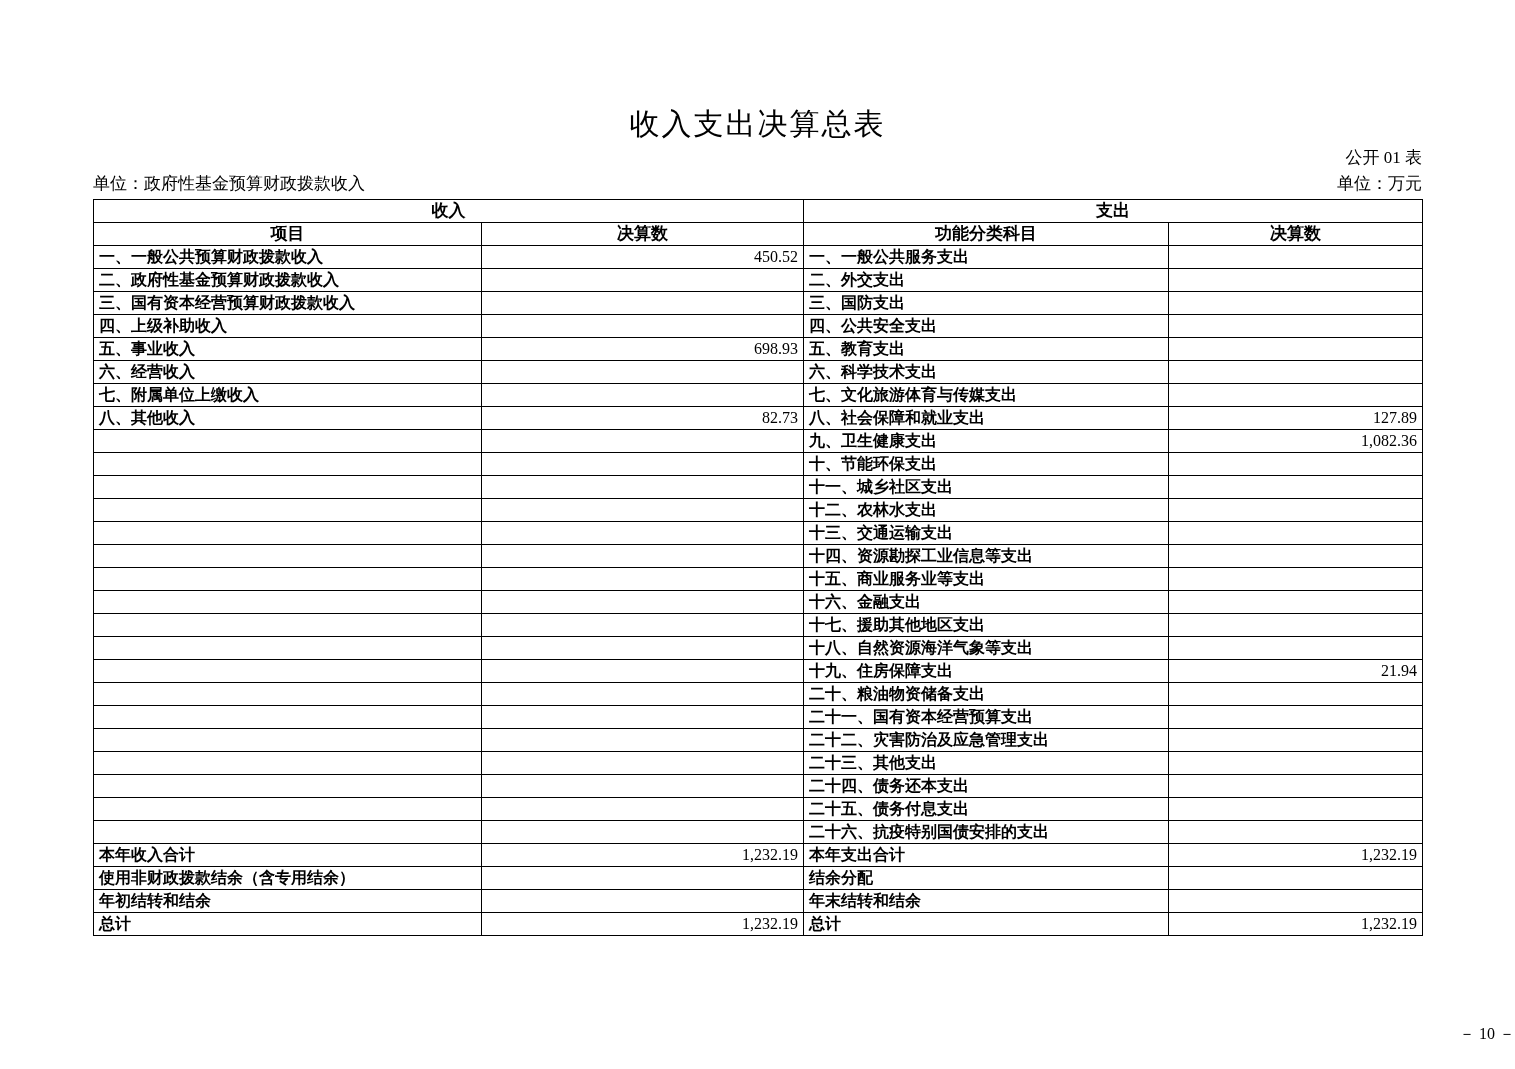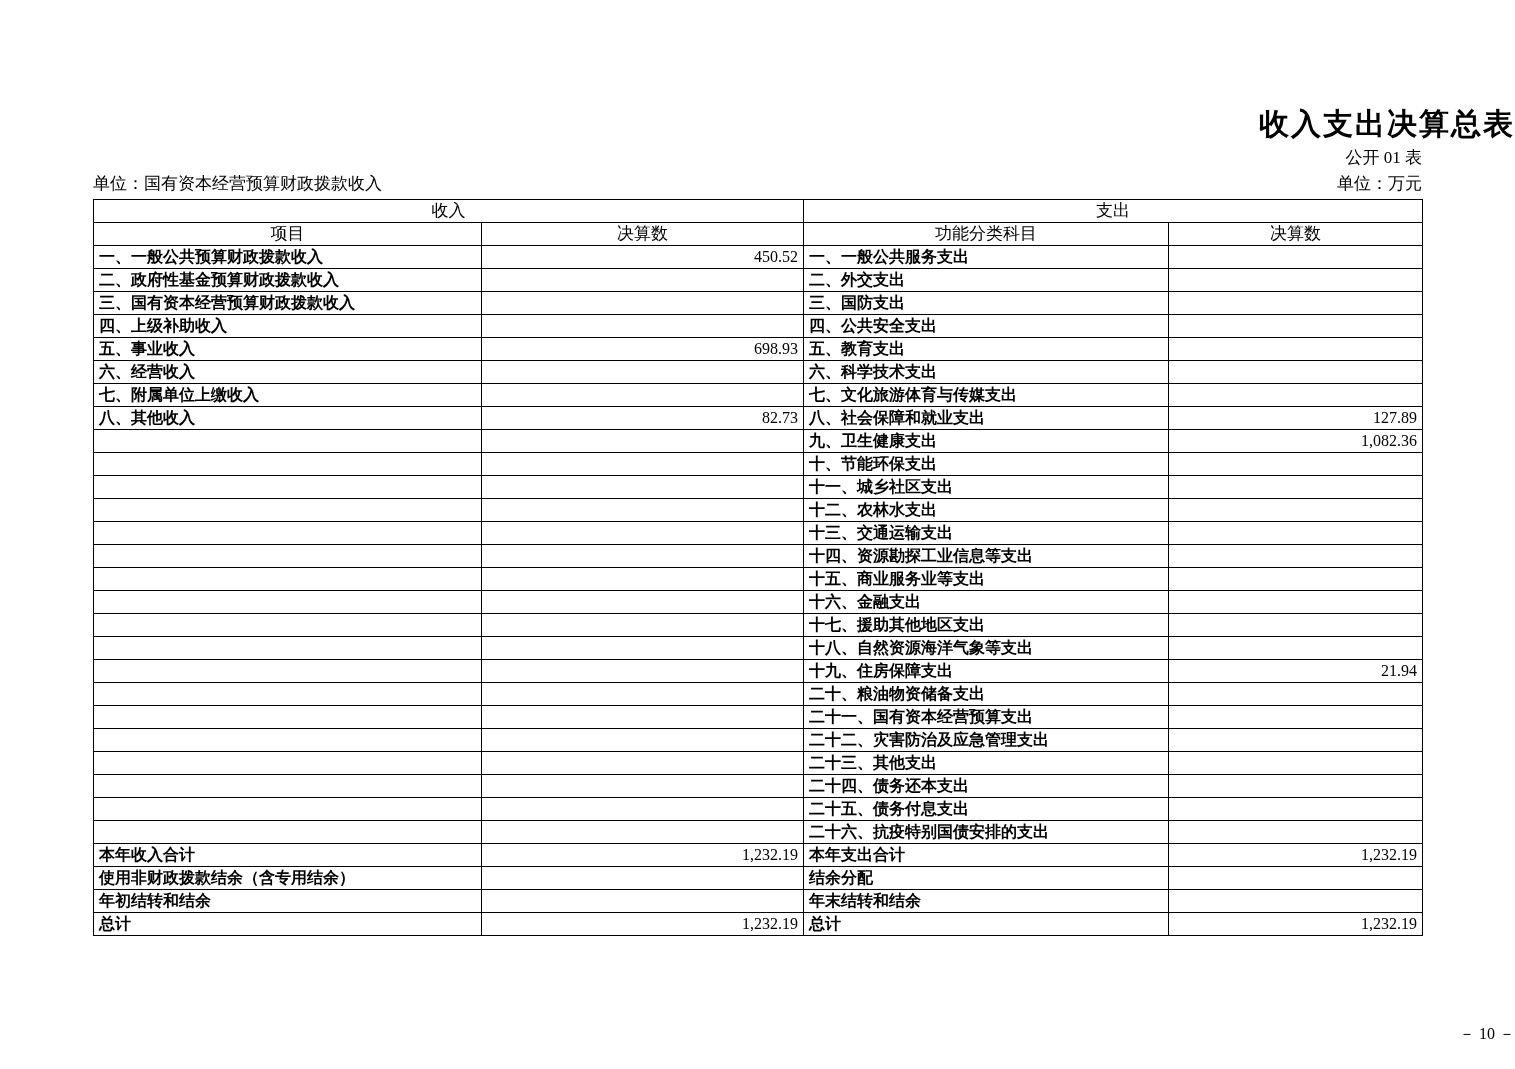--- a/index.html
+++ b/index.html
@@ -5,62 +5,62 @@
   html,body { margin:0; padding:0; background:#ffffff; }
   body {
     width:1515px; height:1069px;
     font-family:"Liberation Serif","DejaVu Serif",serif;
     color:#000;
   }
   .page { position:relative; width:1515px; height:1069px; background:#fff; overflow:hidden; }
 
   .title {
     position:absolute; top:104px; left:0; width:100%;
-    text-align:right; font-size:30px; font-weight:bold; letter-spacing:2px;
+    text-align:center; font-size:30px; font-weight:normal; letter-spacing:2px;
   }
   .table-code {
     position:absolute; top:146px; left:93px; width:1329px;
     text-align:right; font-size:17px;
   }
   .meta-row {
     position:absolute; top:172px; left:93px; width:1329px;
     display:flex; justify-content:space-between; font-size:17px;
   }
 
   table.summary {
     position:absolute; top:199px; left:93px; width:1329px;
     border-collapse:collapse; table-layout:fixed; font-size:16px;
   }
   table.summary th, table.summary td {
     border:1px solid #000; height:22px; padding:0 5px;
     overflow:hidden; white-space:nowrap; line-height:1.15;
   }
   table.summary thead th {
-    font-weight:normal; text-align:center; font-size:17px; padding:0;
+    font-weight:bold; text-align:center; font-size:17px; padding:0;
   }
   td.item { text-align:left; font-weight:bold; padding-left:4px; }
   td.val  { text-align:right; font-weight:normal; padding-right:7px; }
   td.center { text-align:left; }
 
   .footer {
     position:absolute; top:1024px; left:0; width:100%;
     text-align:right; font-size:16px;
   }
 </style>
 </head>
 <body>
 
 <div class="page">
 
   <div class="title">收入支出决算总表</div>
 
   <div class="table-code">公开 01 表</div>
 
   <div class="meta-row">
-    <span>单位：国有资本经营预算财政拨款收入</span>
+    <span>单位：政府性基金预算财政拨款收入</span>
     <span>单位：万元</span>
   </div>
 
   <table class="summary">
     <colgroup>
       <col style="width:388px">
       <col style="width:322px">
       <col style="width:365px">
       <col style="width:254px">
     </colgroup>

